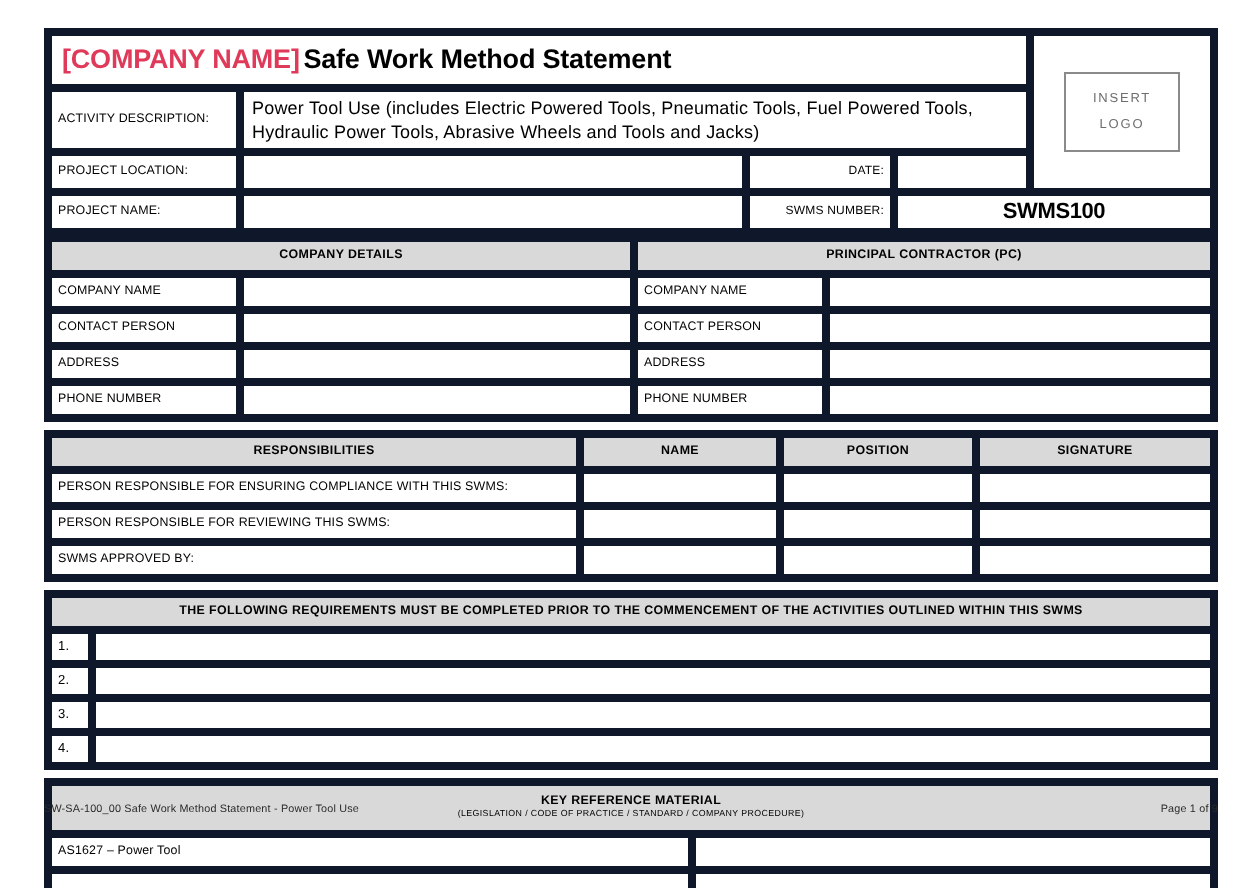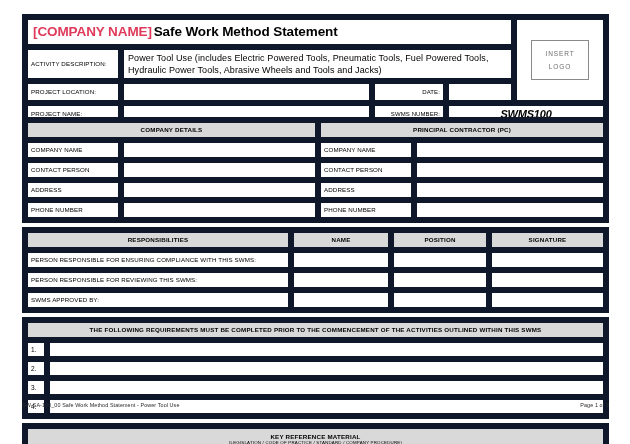--- a/index.html
+++ b/index.html
@@ -22,21 +22,21 @@
     box-sizing: border-box;
   }
 
   
   table {
     border-collapse: collapse;
     table-layout: fixed;
     width: 100%;
   }
   td {
-    border: 6px solid #0f172a;
+    border: 4px solid #0f172a;
     padding: 0 3px;
     vertical-align: middle;
     font-size: 6.2px;
     line-height: 1.1;
     letter-spacing: 0.1px;
     background: #ffffff;
     height: 14px;
   }
   .shade {
     background: #d9d9d9;
@@ -107,21 +107,20 @@
     line-height: 1.35;
     padding: 2px 4px;
     height: 32px;
     vertical-align: middle;
   }
   .swms-num {
     font-size: 11px;
     font-weight: bold;
     text-align: center;
     letter-spacing: -0.2px;
-    font-style: italic;
   }
 
   
   .body-wrap {
     position: absolute;
     left: 22px;
     top: 117px;
     width: 587px;
   }
   .body-wrap table { margin-bottom: 4px; }

